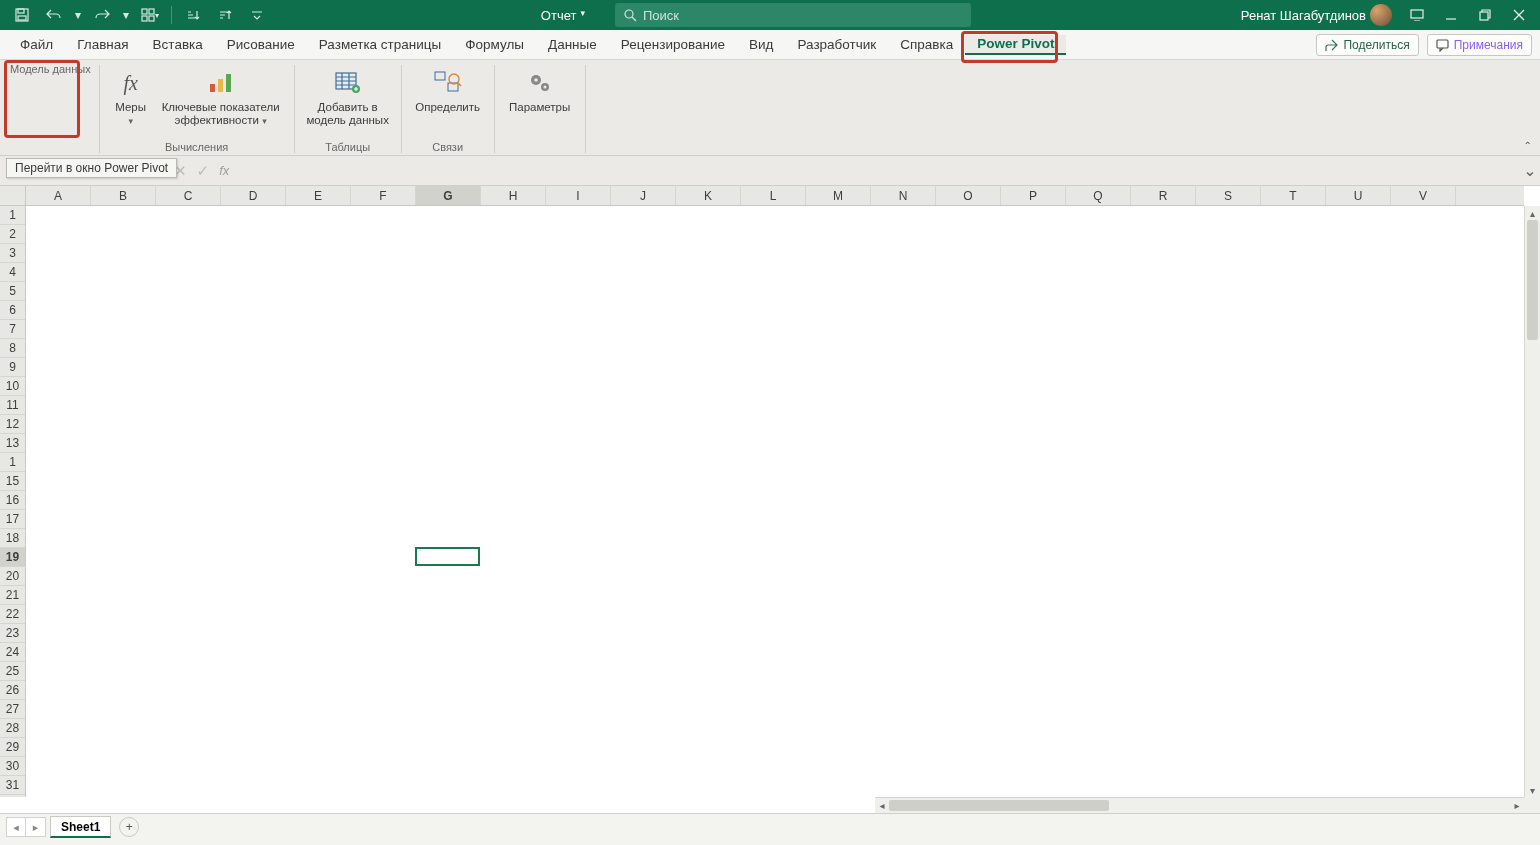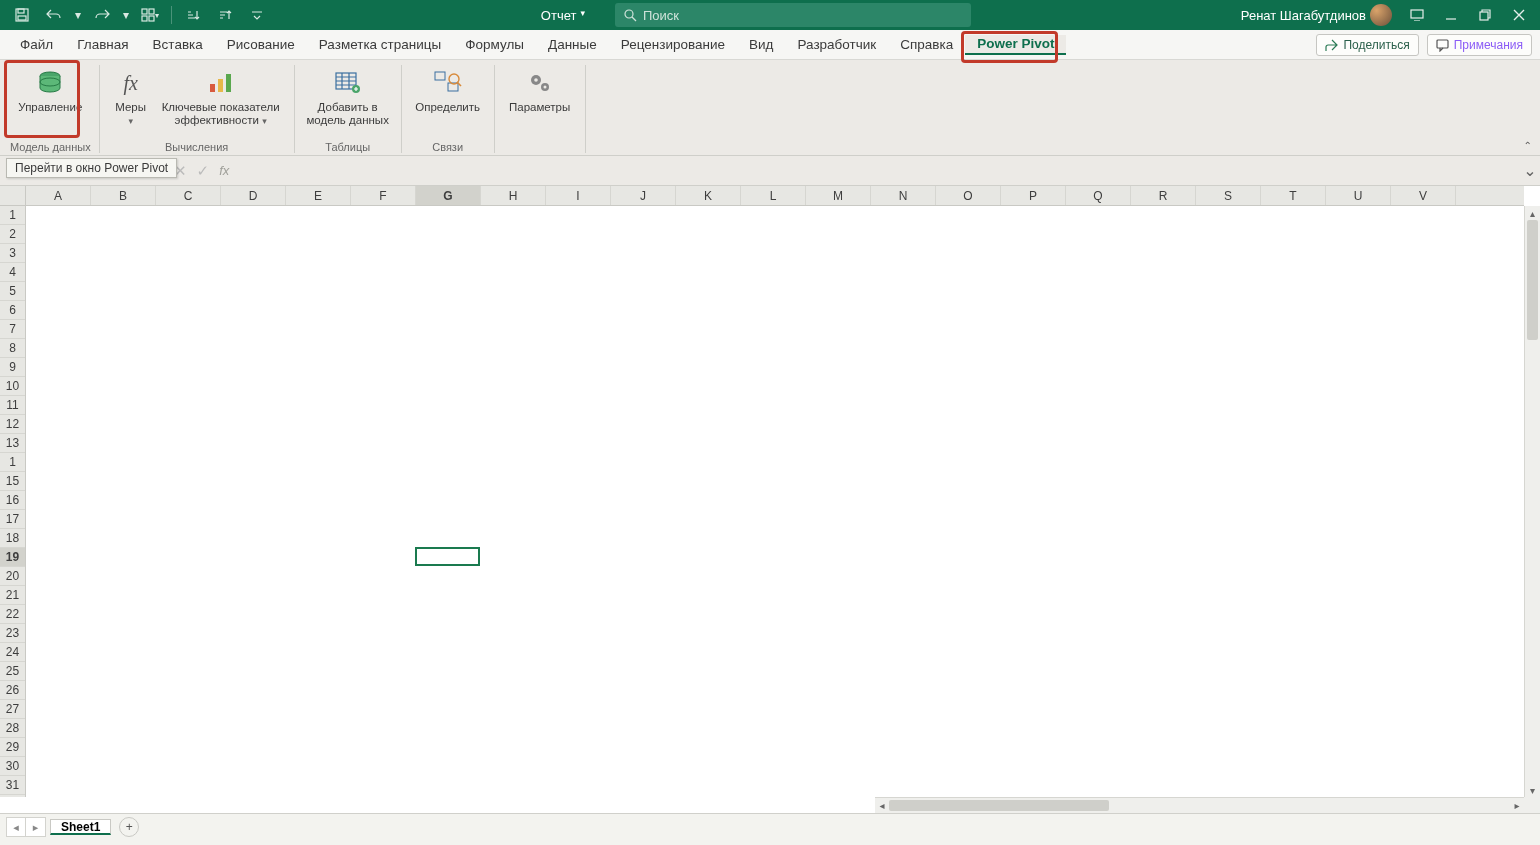--- a/index.html
+++ b/index.html
@@ -74,21 +74,21 @@
   .vscroll .arr { position: absolute; left:0; right:0; height:14px; display:flex; align-items:center; justify-content:center; color:#666; font-size:10px; }
   .hscroll { position: absolute; left: 875px; right: 16px; bottom: 0; height: 16px; background: #efefec; border-top: 1px solid #d6d6d1; }
   .hscroll .thumb { position:absolute; left:14px; top:2px; bottom:2px; width:220px; background:#cfcfca; border-radius:2px;}
   .hscroll .arr { position:absolute; top:0; bottom:0; width:14px; display:flex; align-items:center; justify-content:center; color:#666; font-size:10px;}
   .scroll-corner{position:absolute; right:0; bottom:0; width:16px; height:16px; background:#efefec;}
 
   
   .status-bar { position: absolute; left:0; right:0; bottom:0; height:32px; background:#f3f3ef; border-top:1px solid #d0d0cb; display:flex; align-items:flex-start; }
   .sheet-strip { display:flex; align-items:center; height:22px; margin-top:2px; padding-left:6px; }
   .nav-btn { width:20px; height:20px; display:flex; align-items:center; justify-content:center; color:#888; font-size:11px; border:1px solid #d3d3ce; background:#fff; }
-  .sheet-tab { min-width:60px; height:16px; padding:0 10px; background:#fff; border:1px solid #c9c9c4; border-bottom:none; display:flex; align-items:center; font-size:12px; margin-left:4px; }
+  .sheet-tab { min-width:60px; height:22px; padding:0 10px; background:#fff; border:1px solid #c9c9c4; border-bottom:none; display:flex; align-items:center; font-size:12px; margin-left:4px; }
   .sheet-tab.active { border-bottom:2px solid #0e6f4d; font-weight:bold; }
   .add-sheet { width:20px; height:20px; border:1px solid #c9c9c4; border-radius:50%; display:flex; align-items:center; justify-content:center; margin-left:8px; font-size:12px; color:#555; }
 </style>
 </head>
 <body>
 
 <div class="title-bar">
   <div class="qat">
     <div class="qat-btn">
         <svg width="14" height="14" viewBox="0 0 14 14" fill="none" stroke-width="1.2">
@@ -204,32 +204,20 @@
       <span>Примечания</span>
     </div>
   </div>
 </div>
 
 <div class="red-frame tab-frame"></div>
 <div class="red-frame manage-frame"></div>
 
 <div class="ribbon">
   <div class="ribbon-group">
-    <div class="ribbon-group-inner">
-      <div class="big-btn narrow" style="width:76px">
-        <div class="icon-slot">
-          <svg width="30" height="30" viewBox="0 0 30 30">
-              <ellipse cx="15" cy="8" rx="10" ry="4" fill="#4aa56a" stroke="#267a45"></ellipse>
-              <path d="M5 8 V20 a10 4 0 0 0 20 0 V8" fill="#5cb878" stroke="#267a45"></path>
-              <ellipse cx="15" cy="14" rx="10" ry="4" fill="none" stroke="#267a45"></ellipse>
-            </svg>
-        </div>
-        <div class="lbl">Управление</div>
-      </div>
-    </div>
     <div class="ribbon-group-label">Модель данных</div>
   </div>
   <div class="ribbon-sep"></div>
   <div class="ribbon-group">
     <div class="ribbon-group-inner">
       <div class="big-btn narrow" style="width:46px">
         <div class="icon-slot">
             <span style="font-family:serif;font-style:italic;font-size:20px;color:#555">fx</span>
           </div>
         <div class="lbl">Меры</div>

